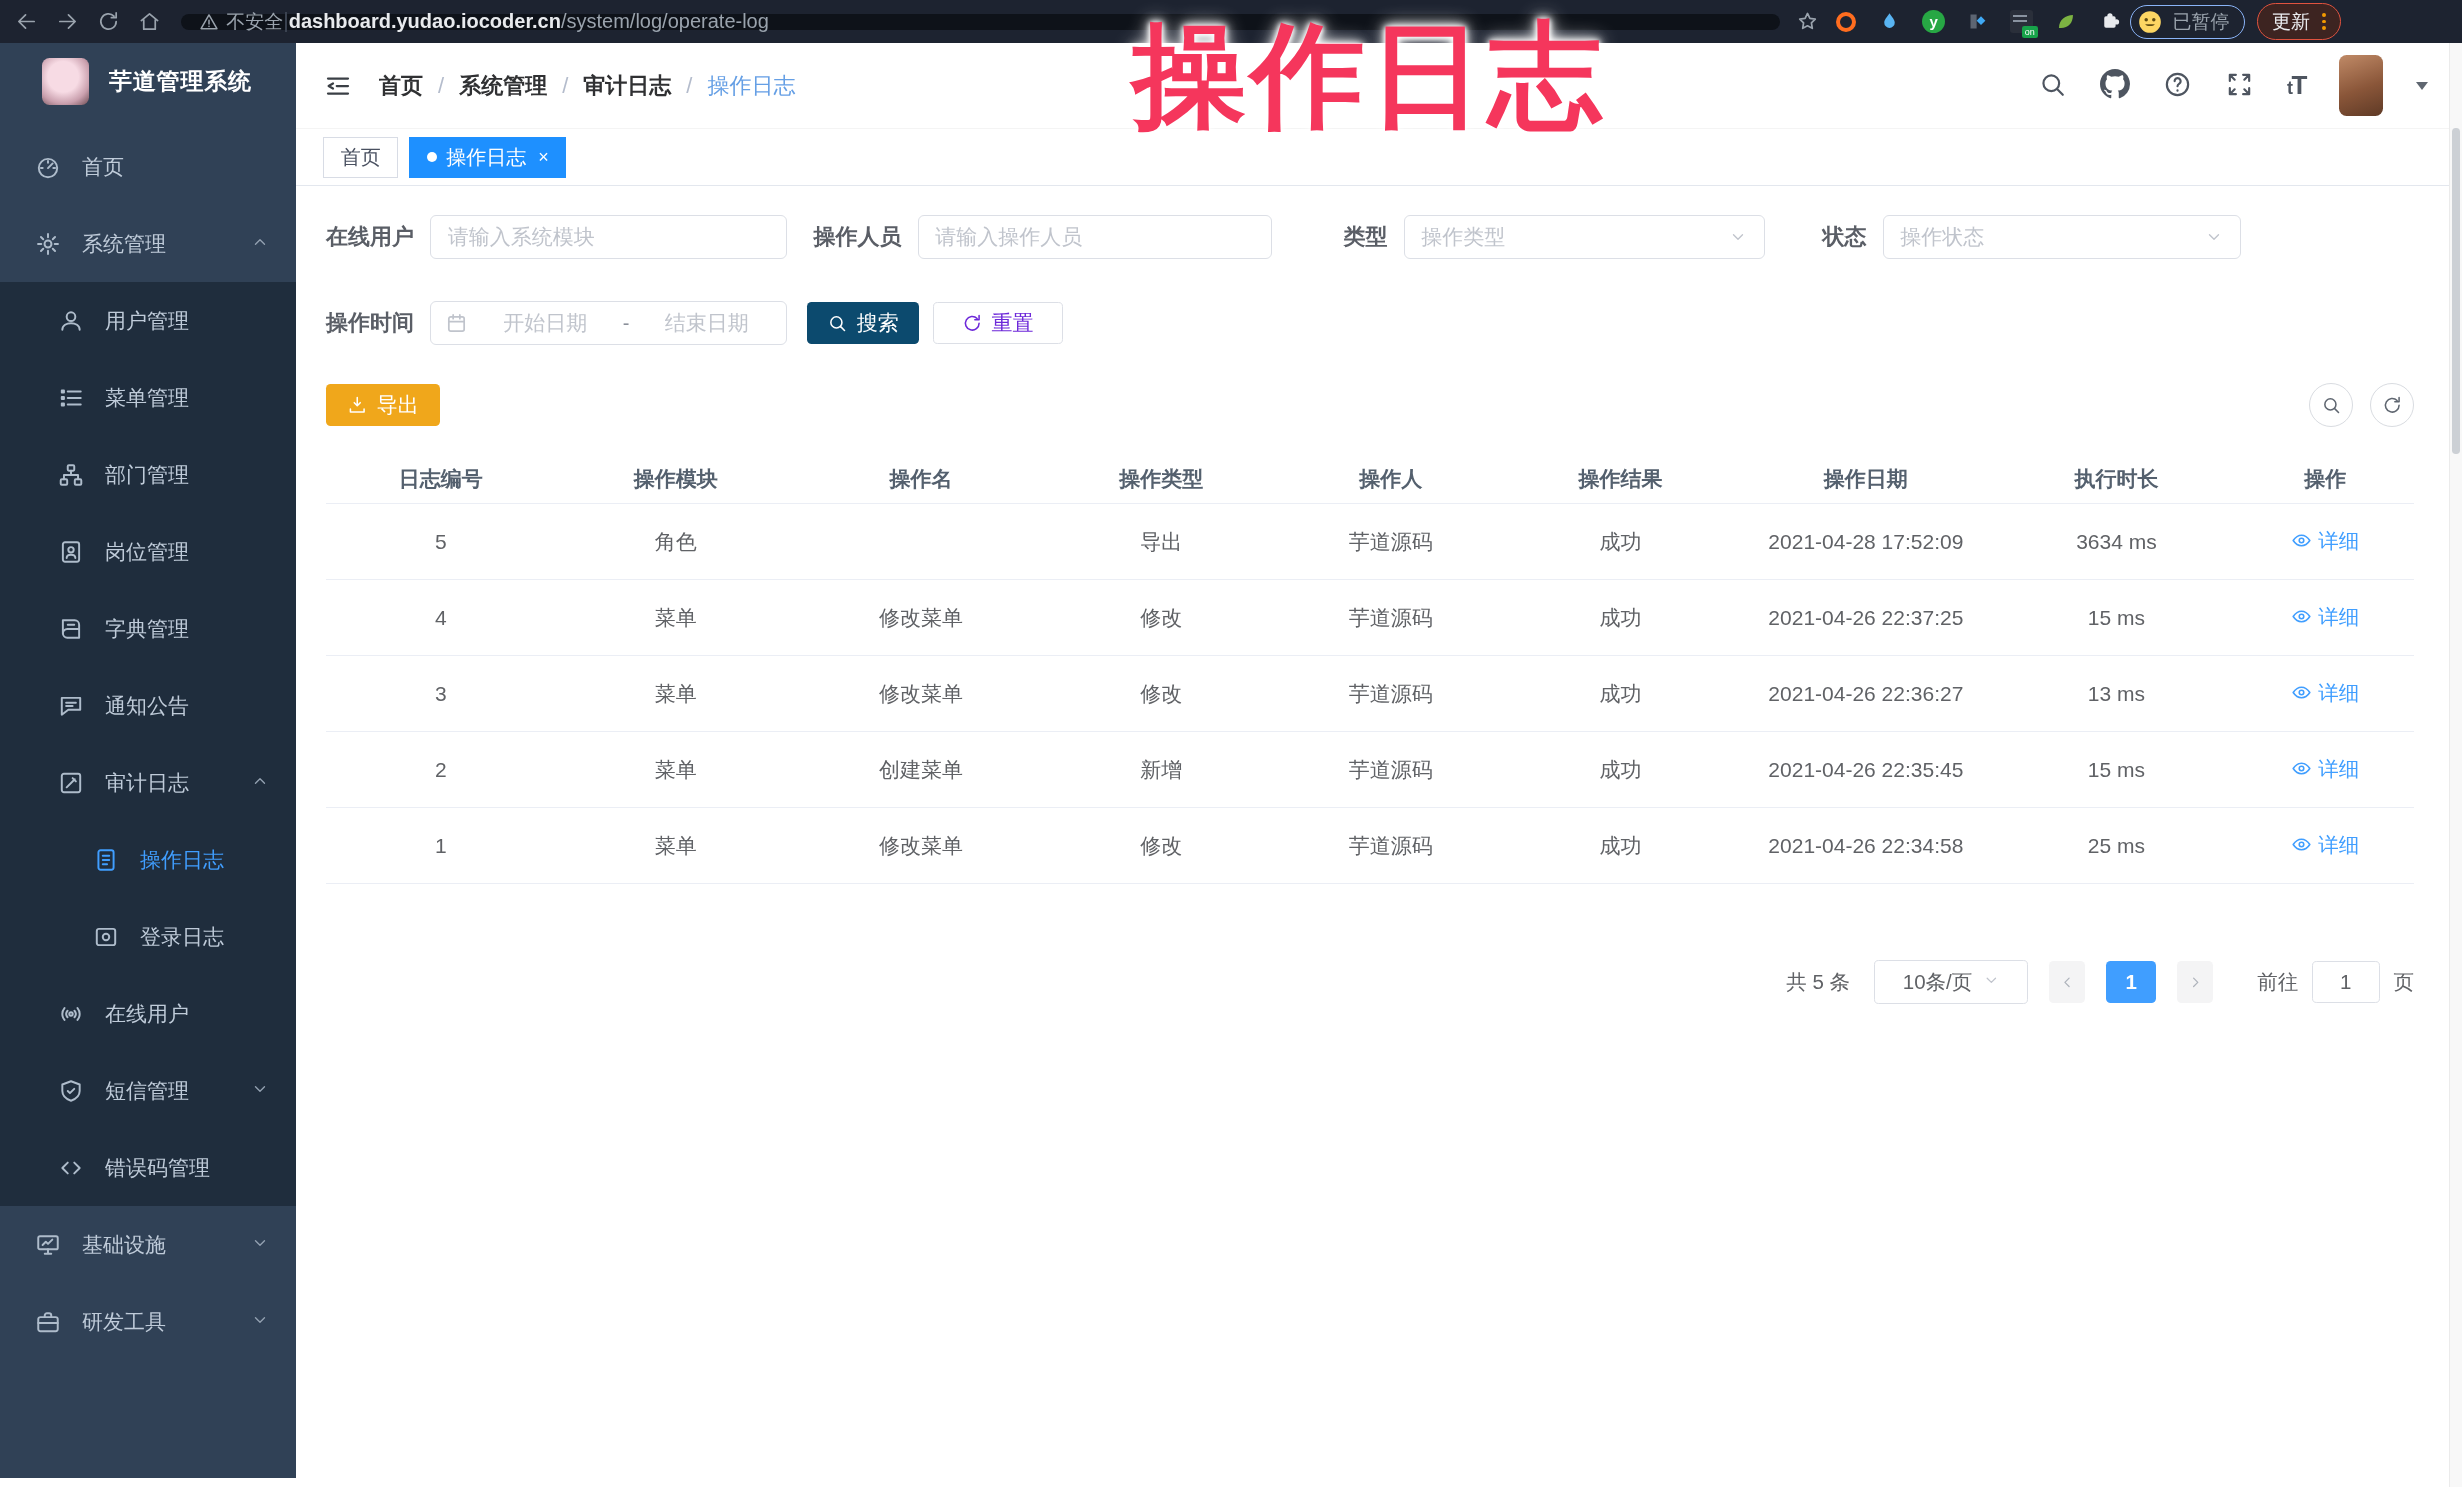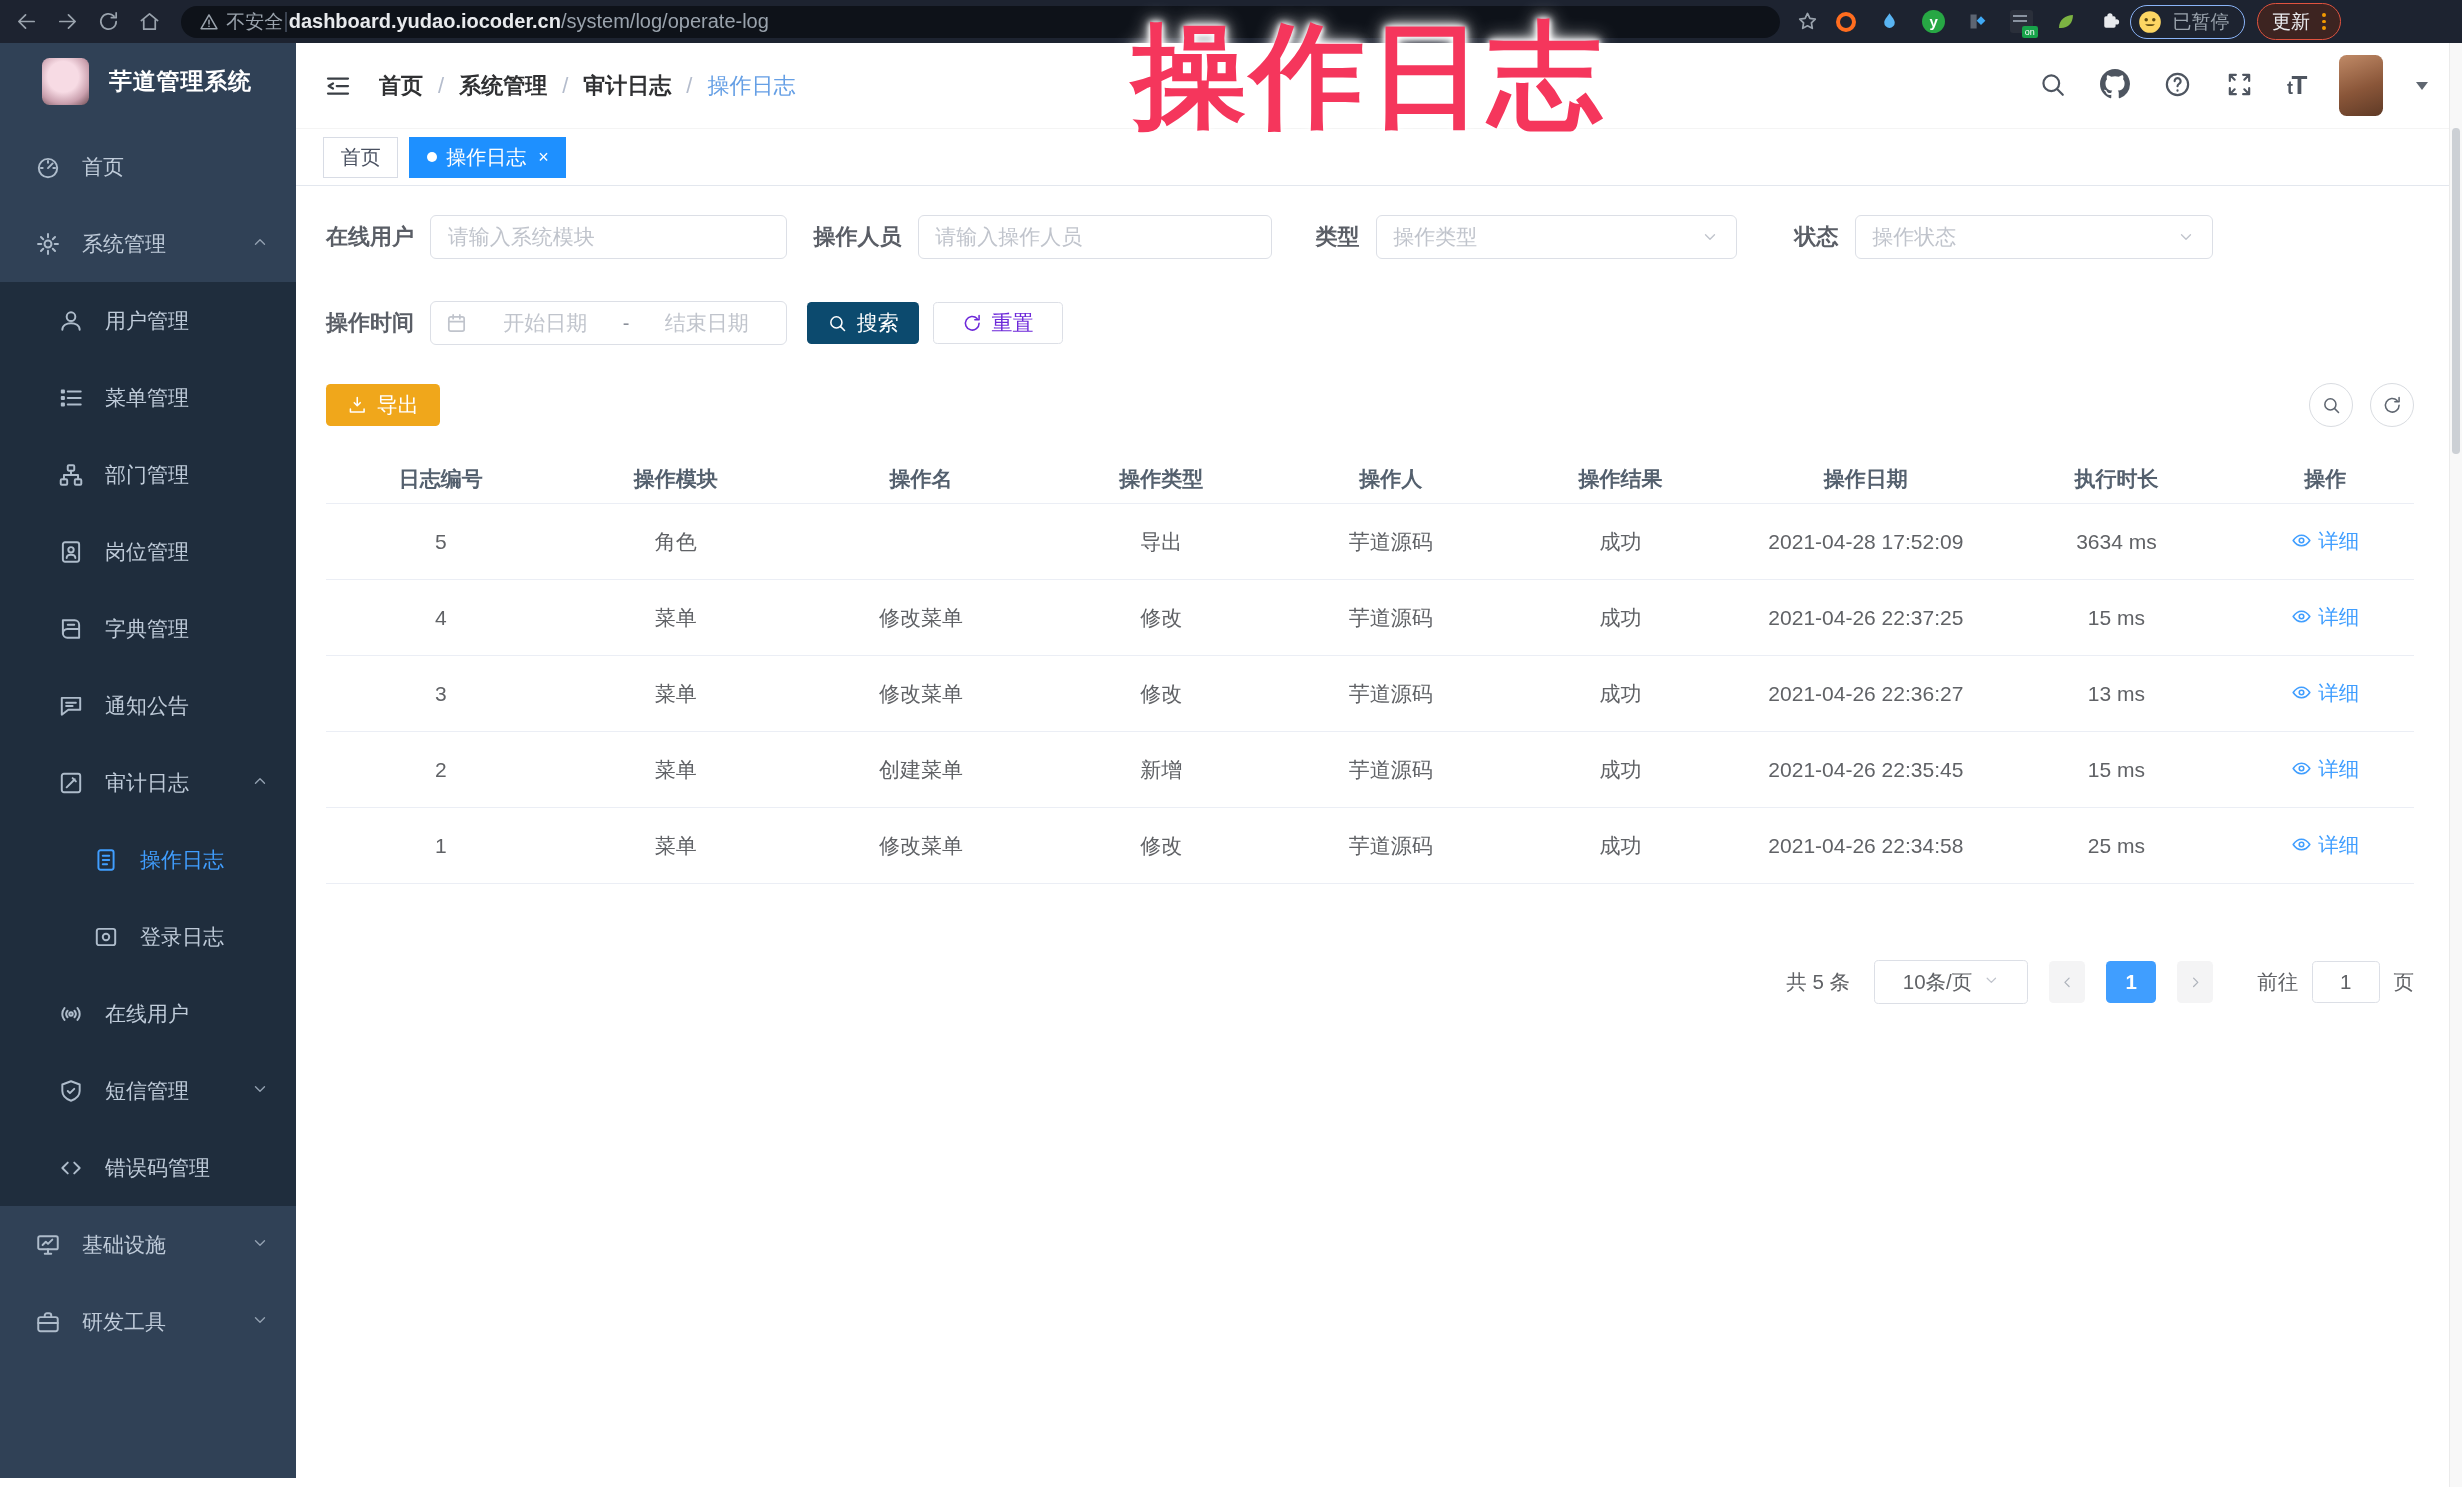--- a/index.html
+++ b/index.html
@@ -5,21 +5,21 @@
   html,body{margin:0;padding:0}
   body{width:2462px;height:1488px;position:relative;overflow:hidden;background:#fff;
        font-family:"Liberation Sans","DejaVu Sans",sans-serif;color:#303133}
   .isvg{width:26px;height:26px;fill:none;stroke:currentColor;stroke-width:1.8;stroke-linecap:round;stroke-linejoin:round}
   .fsvg{fill:currentColor;stroke:none}
 
   
   .browser{position:absolute;left:0;top:0;width:2462px;height:43px;background:#1d2330;display:flex;align-items:center;z-index:5}
   .bicon{width:41px;height:33px;display:flex;align-items:center;justify-content:center;color:#9aa3ad;flex:0 0 auto}
   .bicon svg{width:23px;height:23px}
-  .urlbar{height:32px;width:1563px;background:#0e1219;border-radius:16px;margin:0 7.6px 0 10.6px;display:flex;align-items:center;padding:0 18px;gap:2px;flex:0 0 auto}
+  .urlbar{height:16px;width:1563px;background:#0e1219;border-radius:16px;margin:0 7.6px 0 10.6px;display:flex;align-items:center;padding:0 18px;gap:2px;flex:0 0 auto}
   .sec{display:flex;align-items:center;gap:7.6px;color:#9aa3ad;font-size:19px}
   .sec svg{width:20px;height:20px}
   .urldiv{width:1.5px;height:20px;background:#3a4250}
   .urltxt{font-size:20px;white-space:nowrap}
   .urltxt .dom{color:#e8eaed;font-weight:700}
   .urltxt .path{color:#9aa3ad}
   .extrow{display:flex;align-items:center;gap:18px;margin-left:4.6px}
   .exticon{width:26px;height:26px;display:flex;align-items:center;justify-content:center}
   .paused{display:flex;align-items:center;gap:9px;border:1.5px solid #8ab4f8;border-radius:19px;padding:3px 15px 3px 6px;color:#9aa3ad;font-size:19px;margin-left:7.6px}
   .update{display:flex;align-items:center;gap:12px;border:1.5px solid #e0533f;background:#3d2421;border-radius:19px;padding:4.6px 13.7px;color:#e8eaed;font-size:19px;margin-left:12px}
@@ -437,21 +437,21 @@
     </span>
   </div>
 
   <div class="content">
 
     <div class="frow">
       <span class="flabel">在线用户</span>
       <input class="inp" placeholder="请输入系统模块" style="">
       <span class="flabel" style="margin-left:26.6px">操作人员</span>
       <input class="inp" style="width: 354px;" placeholder="请输入操作人员">
-      <span class="flabel" style="margin-left:44px">类型</span>
+      <span class="flabel" style="margin-left:72px">类型</span>
       <span class="sel" style="width:361px">
         <span>操作类型</span>
         <span class="chev">
             <svg class="isvg" viewBox="0 0 24 24">
               <path d="M6 9l6 6 6-6"></path>
             </svg>
           </span>
       </span>
       <span class="flabel" style="margin-left:58px">状态</span>
       <span class="sel" style="width:358px">

